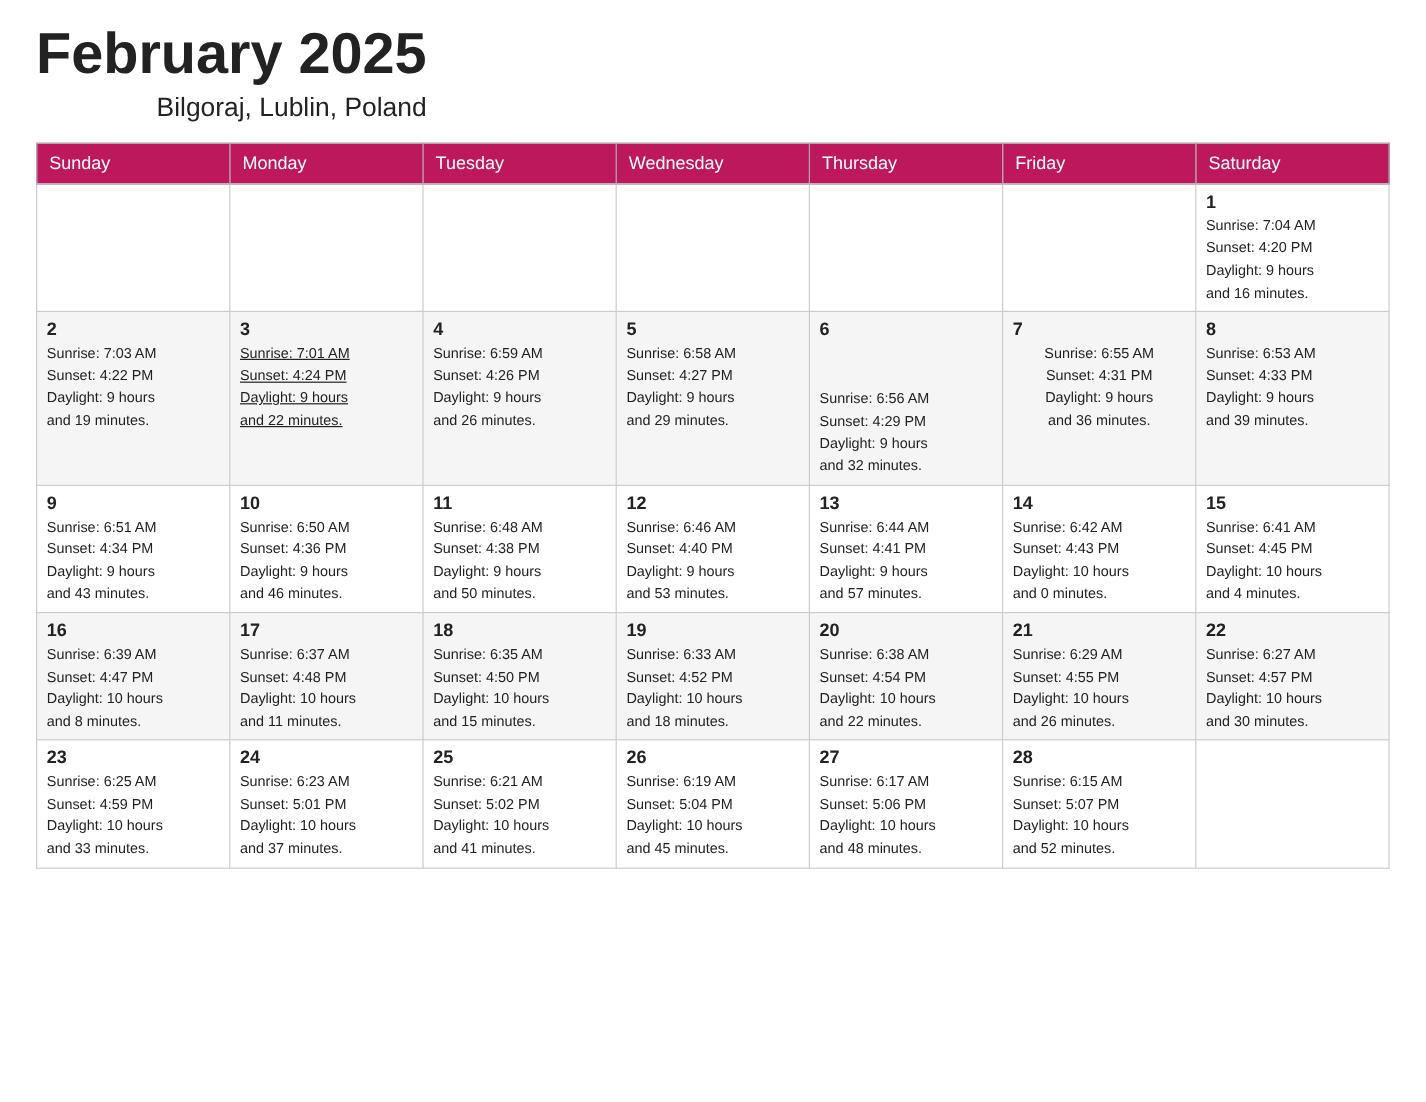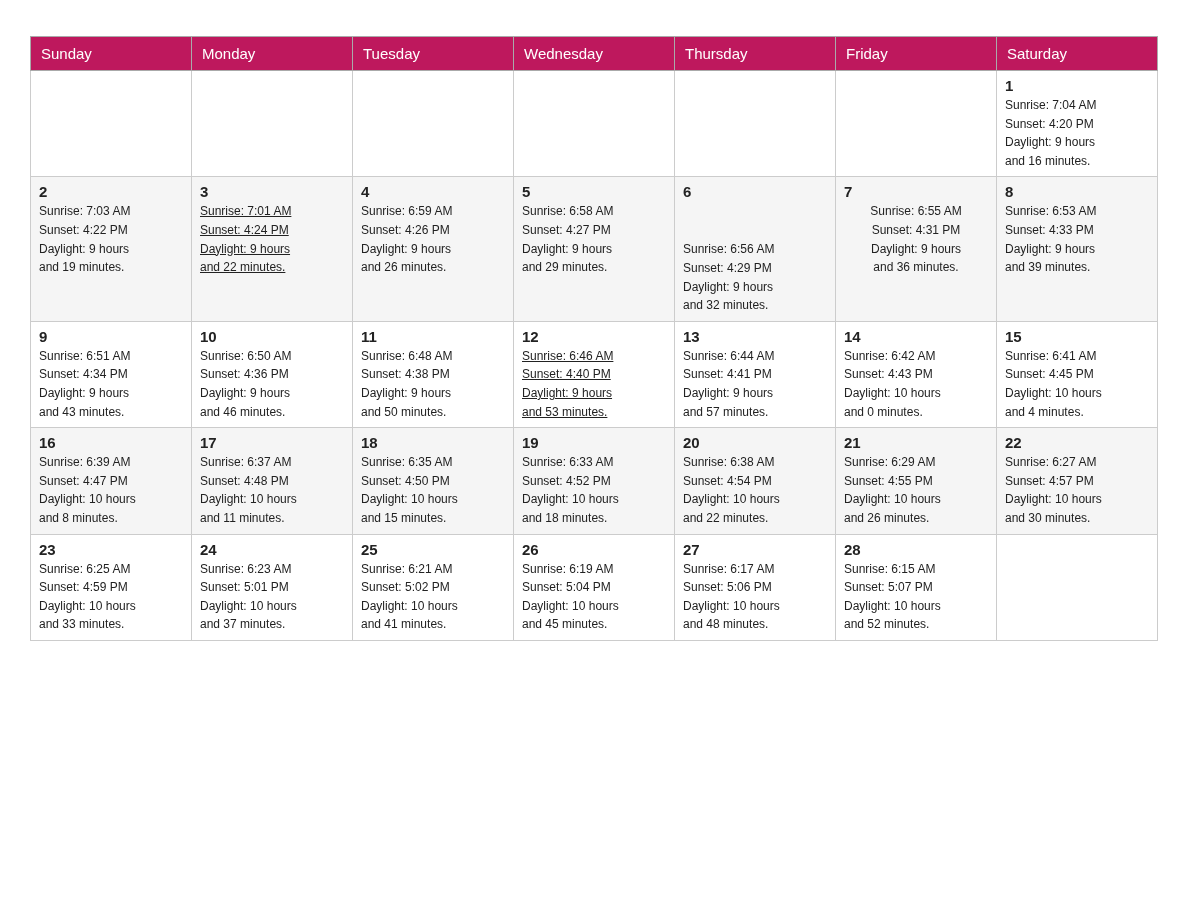--- a/index.html
+++ b/index.html
@@ -89,20 +89,24 @@
       color: #222;
     }
     .week-row td {
       height: 100px;
     }
   </style>
 </head>
 <body>
 
 <div class="header">
+  <div class="title-block">
+    <div class="main-title">February 2025</div>
+    <div class="subtitle">Bilgoraj, Lublin, Poland</div>
+  </div>
 </div>
 
 <table class="calendar">
   <thead>
     <tr>
     <th>Sunday</th>
         <th>Monday</th>
         <th>Tuesday</th>
         <th>Wednesday</th>
         <th>Thursday</th>
@@ -194,21 +198,21 @@
         </td>
         <td>
           <span class="day-number">11</span>
           <div class="day-info" style="white-space: pre-line;">Sunrise: 6:48 AM
 Sunset: 4:38 PM
 Daylight: 9 hours
 and 50 minutes.</div>
         </td>
         <td>
           <span class="day-number">12</span>
-          <div class="day-info" style="white-space: pre-line; text-decoration: underline;">Sunrise: 6:46 AM
+          <div class="day-info" style="white-space: pre-line;">Sunrise: 6:46 AM
 Sunset: 4:40 PM
 Daylight: 9 hours
 and 53 minutes.</div>
         </td>
         <td>
           <span class="day-number">13</span>
           <div class="day-info" style="white-space: pre-line;">Sunrise: 6:44 AM
 Sunset: 4:41 PM
 Daylight: 9 hours
 and 57 minutes.</div>

